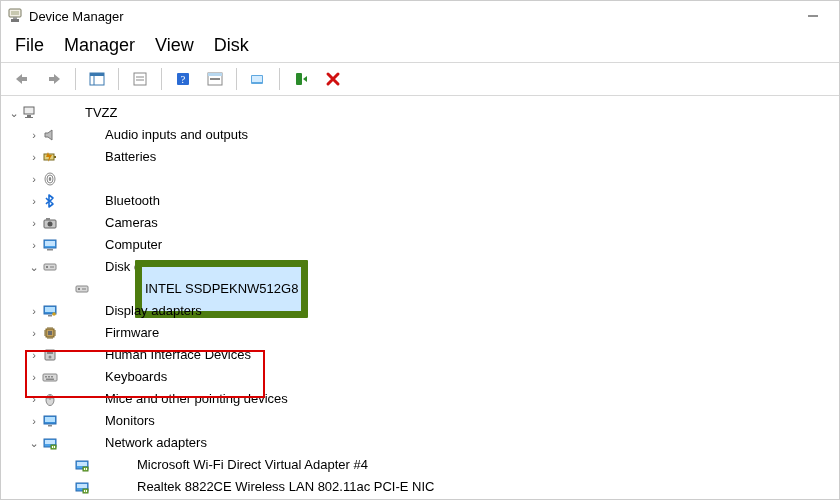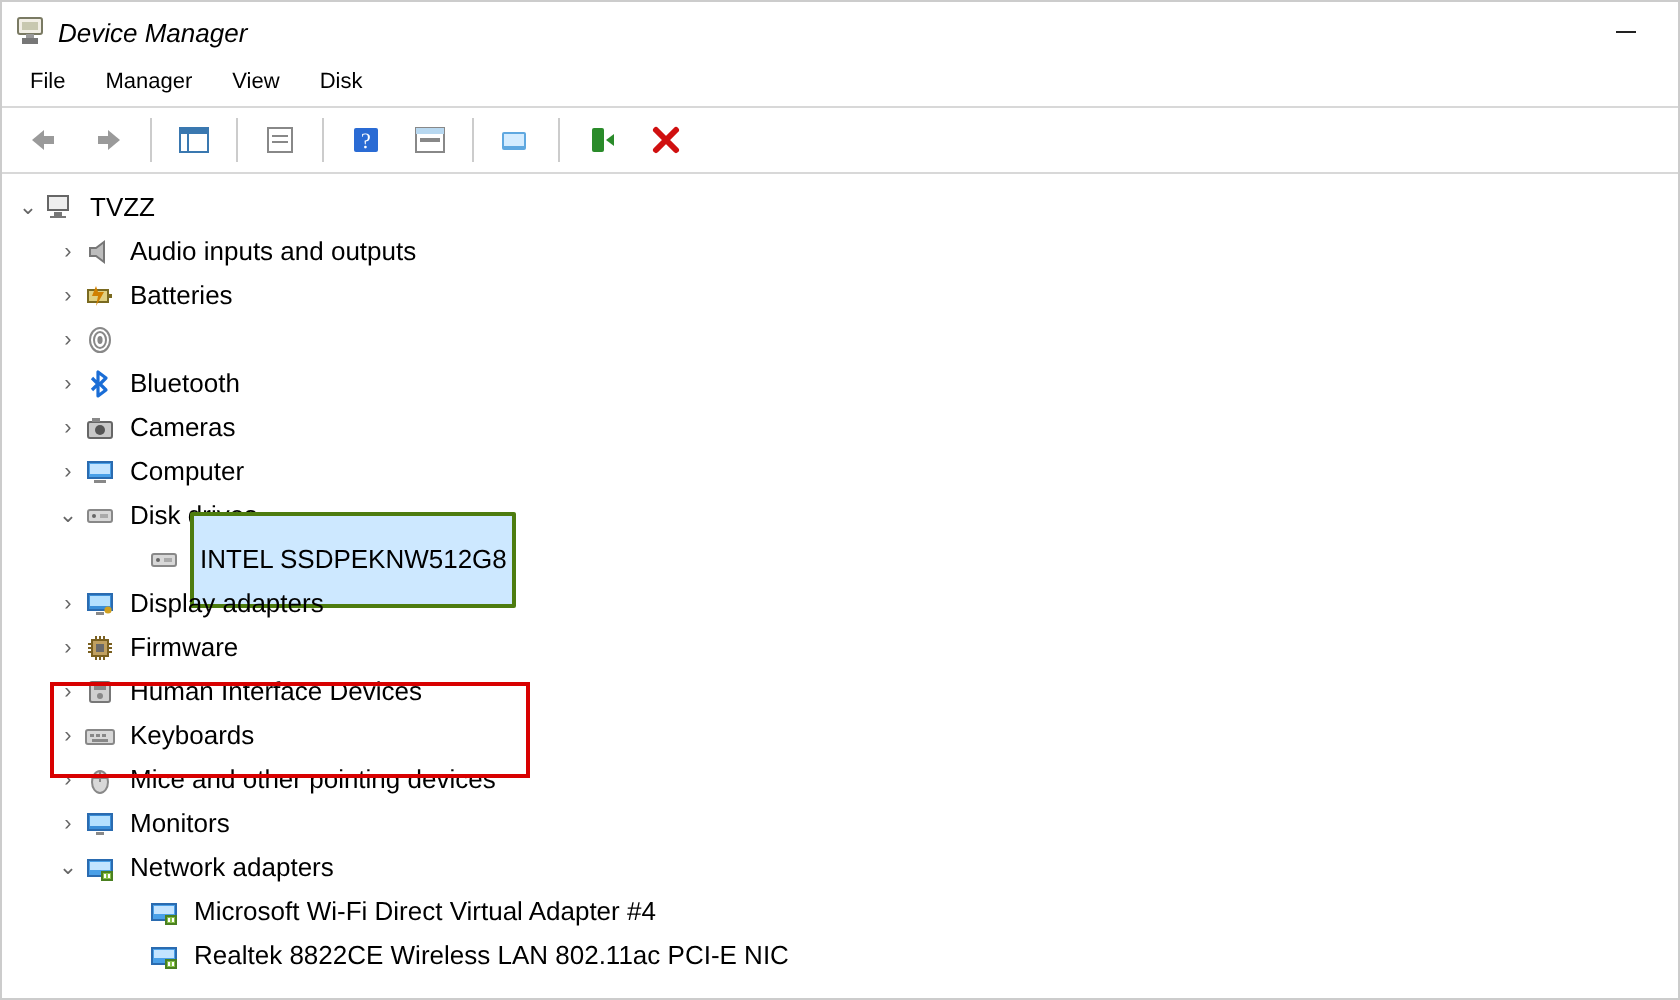--- a/index.html
+++ b/index.html
@@ -18,33 +18,33 @@
       display: flex;
       align-items: center;
       height: 30px;
       padding: 0 6px;
     }
     .titlebar .app-icon {
       width: 16px; height: 16px;
       display: inline-flex; align-items: center; justify-content: center;
       margin-right: 6px;
     }
-    .titlebar .title { font-size: 13px; font-style: italic; }
+    .titlebar .title { font-size: 13px; }
     .titlebar .spacer { flex: 1; }
     .winbtn {
       width: 40px; height: 28px;
       display: inline-flex; align-items: center; justify-content: center;
       color: #333;
     }
     
     .menubar {
       display: flex;
       gap: 4px;
       padding: 2px 6px 4px;
-      font-size: 11px;
+      font-size: 18px;
     }
     .menubar span {
       padding: 2px 8px;
       border-radius: 2px;
     }
     
     .toolbar {
       display: flex;
       align-items: center;
       gap: 6px;
@@ -83,24 +83,24 @@
       font-size: 11px;
       text-align: center;
       user-select: none;
     }
     .chev.blank { color: transparent; }
     .ico {
       width: 18px; height: 18px;
       margin-right: 4px;
       display: inline-flex; align-items: center; justify-content: center;
     }
-    .label { padding: 0 2px; }
+    .label { padding: 0 2px; margin-left: 40px; }
     .selected .label {
       background: #cde8ff;
-      border: 2px solid #4d7c0f;
+      border: 7px solid #4d7c0f;
       border-radius: 1px;
       padding: 12px 3px;
       text-align: right;
     }
     .highlight-box {
       position: absolute;
       border: 2px solid #d80000;
       pointer-events: none;
     }
     .wrap { position: relative; }

